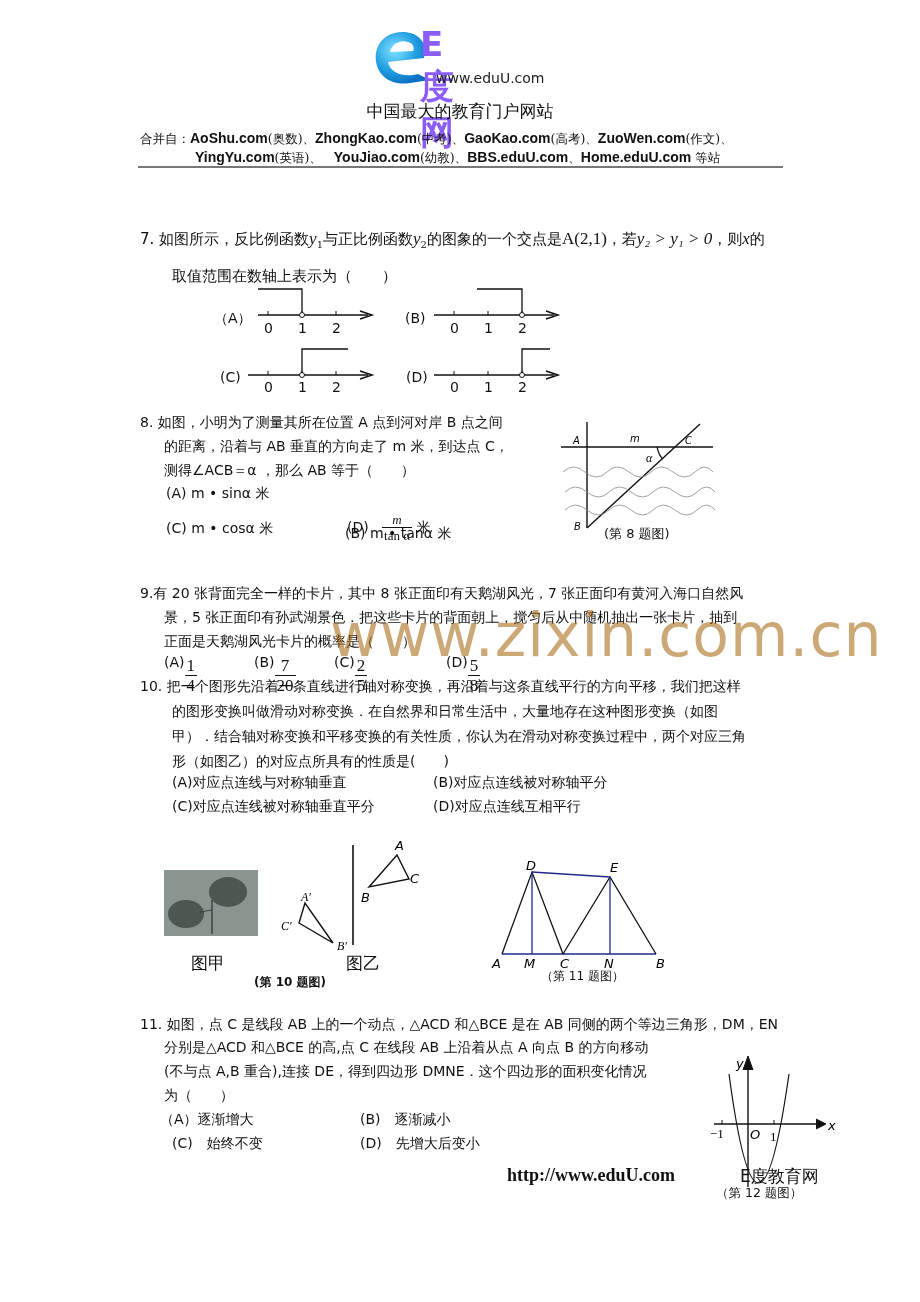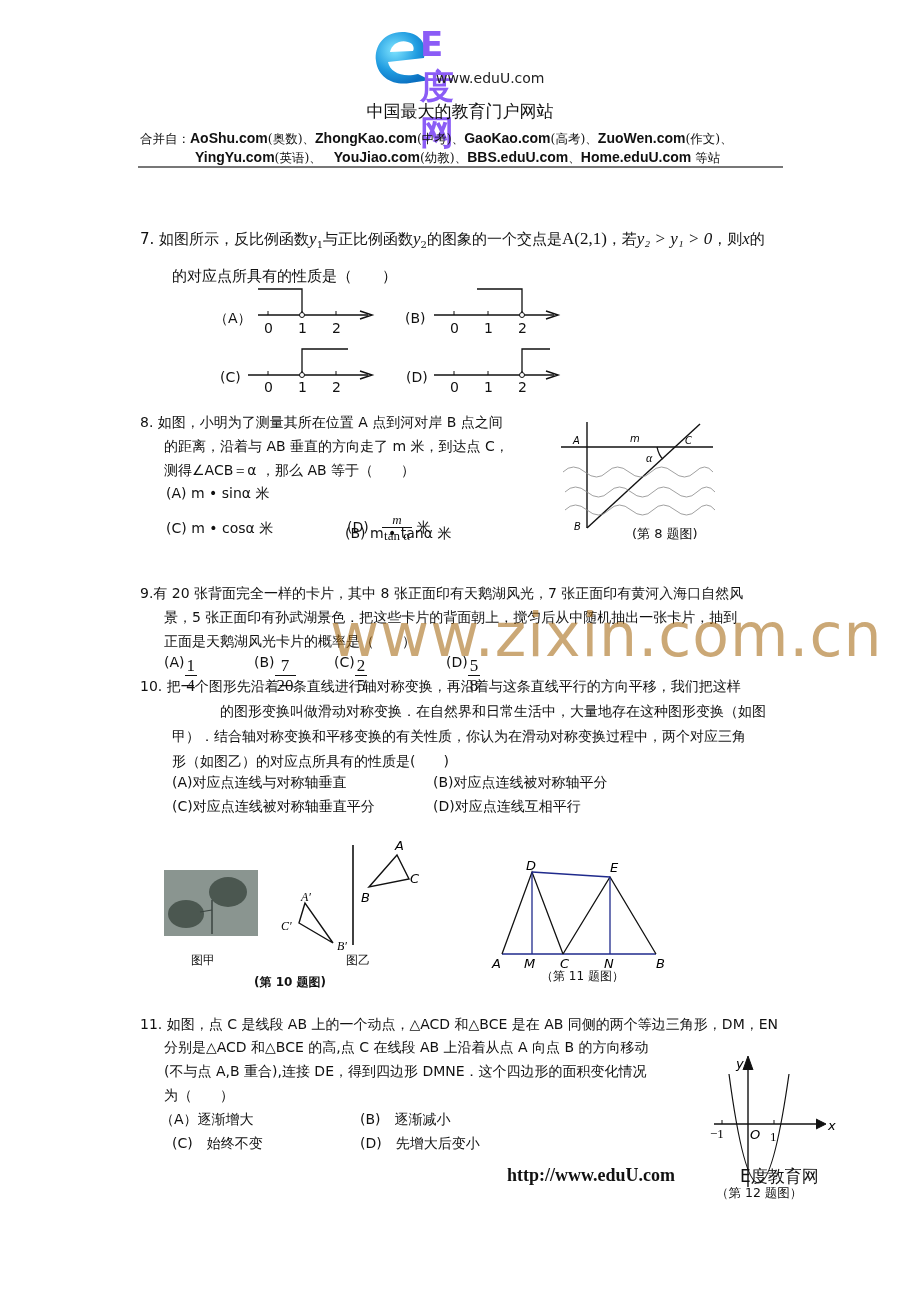--- a/index.html
+++ b/index.html
@@ -15,21 +15,21 @@
   .merge .site { font-family:Liberation Sans, sans-serif; font-weight:bold; font-size:14px; }
   .hr { left:138px; top:166px; width:645px; height:2px; background:#777; }
 
   .line { font-size:15px; white-space:nowrap; line-height:20px; }
   .sline { font-family:"DejaVu Sans", sans-serif; font-size:14px; white-space:nowrap; line-height:20px; }
   .var { font-family:"Liberation Serif", serif; font-style:italic; font-size:17px; }
   .frac { display:inline-block; vertical-align:middle; text-align:center; font-family:"Liberation Serif", serif; font-size:17px; line-height:19px; }
   .frac .num { display:block; border-bottom:1px solid #111; padding:0 2px; }
   .frac .den { display:block; padding:0 2px; }
   .opt { font-family:"DejaVu Sans", sans-serif; font-size:14px; white-space:nowrap; }
-  .caption { font-family:"DejaVu Sans", sans-serif; font-size:12px; white-space:nowrap; }
+  .caption { font-family:"DejaVu Sans", sans-serif; font-size:17px; white-space:nowrap; }
   .watermark { left:330px; top:600px; font-family:"DejaVu Sans", sans-serif; font-size:60px; color:#a16207; opacity:0.55; letter-spacing:1px;text-align:right; }
   .footer-url { left:507px; top:1165px; font-family:"Liberation Serif", serif; font-weight:bold; font-size:18px; }
   .footer-brand { left:740px; top:1165px; font-family:"DejaVu Sans", sans-serif; font-size:17px; }
 </style>
 </head>
 <body>
 
 <div class="abs">
   <svg class="abs" style="left:372px;top:28px;" width="62" height="60">
     <defs>
@@ -52,21 +52,21 @@
   <div class="abs merge" style="left:195px;top:148px;">
     <span class="site">YingYu.com</span><span>(英语)、</span>&nbsp;&nbsp;&nbsp;<span class="site">YouJiao.com</span><span>(幼教)、</span><span class="site">BBS.eduU.com</span><span>、</span><span class="site">Home.eduU.com</span><span> 等站</span>
   </div>
   <div class="abs hr"></div>
 </div>
 
 <div class="abs line" style="left:140px;top:229px;">
   <span class="sans">7.</span>
   <span>如图所示，反比例函数</span><span class="var">y</span><sub style="font-size:10px;">1</sub><span>与正比例函数</span><span class="var">y</span><sub style="font-size:10px;">2</sub><span>的图象的一个交点是</span><span class="var" style="font-style:normal;">A(2,1)</span><span>，若</span><span class="var">y₂ &gt; y₁ &gt; 0</span><span>，则</span><span class="var">x</span><span>的</span>
 </div>
-<div class="abs line" style="left:172px;top:266px;">的对应点所具有的性质是（　　）</div>
+<div class="abs line" style="left:172px;top:266px;">取值范围在数轴上表示为（　　）</div>
 
 <div class="abs opt" style="left:214px;top:310px;">（A）</div>
 <svg class="abs" style="left:248px;top:286px;" width="130" height="40">
   <line x1="10" y1="29" x2="120" y2="29" stroke="#111" stroke-width="1.5"></line>
   <path d="M112 25 L124 29 L112 33" fill="none" stroke="#111" stroke-width="1.5"></path>
   <line x1="20" y1="25" x2="20" y2="29" stroke="#111"></line>
     <line x1="54" y1="25" x2="54" y2="29" stroke="#111"></line>
     <line x1="88" y1="25" x2="88" y2="29" stroke="#111"></line>
   <polyline points="10,3 54,3 54,27" fill="none" stroke="#111" stroke-width="1.3"></polyline>
   <circle cx="54" cy="29" r="2.5" fill="#fff" stroke="#111"></circle>
@@ -138,21 +138,21 @@
   <path d="M102 37 Q104 46 108 49" fill="none" stroke="#111" stroke-width="1.2"></path>
   <path d="M8 62 q10 -10 22 0 t22 0 t22 0 t22 0 t22 0 t22 0 t18 0" fill="none" stroke="#888" stroke-width="0.8"></path>
   <path d="M10 82 q10 -10 22 0 t22 0 t22 0 t22 0 t22 0 t22 0 t18 0" fill="none" stroke="#888" stroke-width="0.8"></path>
   <path d="M10 100 q10 -10 22 0 t22 0 t22 0 t22 0 t22 0 t22 0 t18 0" fill="none" stroke="#888" stroke-width="0.8"></path>
   <text x="18" y="34" font-size="10" font-style="italic" font-family="DejaVu Sans, sans-serif">A</text>
   <text x="75" y="32" font-size="10" font-style="italic" font-family="DejaVu Sans, sans-serif">m</text>
   <text x="130" y="34" font-size="10" font-style="italic" font-family="DejaVu Sans, sans-serif">C</text>
   <text x="91" y="52" font-size="12" font-style="italic" font-family="Liberation Serif, serif">α</text>
   <text x="19" y="120" font-size="10" font-style="italic" font-family="DejaVu Sans, sans-serif">B</text>
 </svg>
-<div class="abs caption" style="left:632px;top:525px;font-size:13px;">(第 8 题图)</div>
+<div class="abs caption" style="left:604px;top:525px;font-size:13px;">(第 8 题图)</div>
 
 <div class="abs sline" style="left:140px;top:583px;">
   <span>9.</span><span>有 20 张背面完全一样的卡片，其中 8 张正面印有天鹅湖风光，7 张正面印有黄河入海口自然风</span>
 </div>
 <div class="abs sline" style="left:164px;top:607px;">景，5 张正面印有孙武湖景色．把这些卡片的背面朝上，搅匀后从中随机抽出一张卡片，抽到</div>
 <div class="abs sline" style="left:164px;top:631px;">正面是天鹅湖风光卡片的概率是（　　）</div>
 
 <div class="abs opt" style="left:164px;top:630px;">
   <span>(A)</span><span class="frac" style="margin-top:26px;"><span class="num">1</span><span class="den">4</span></span>
 </div>
@@ -164,21 +164,21 @@
 </div>
 <div class="abs opt" style="left:446px;top:630px;">
   <span>(D)</span><span class="frac" style="margin-top:26px;"><span class="num">5</span><span class="den">8</span></span>
 </div>
 
 <div class="abs watermark">www.zixin.com.cn</div>
 
 <div class="abs sline" style="left:140px;top:676px;">
   <span>10.</span>&nbsp;<span>把一个图形先沿着一条直线进行轴对称变换，再沿着与这条直线平行的方向平移，我们把这样</span>
 </div>
-<div class="abs sline" style="left:172px;top:701px;margin-left:48px;">的图形变换叫做滑动对称变换．在自然界和日常生活中，大量地存在这种图形变换（如图</div>
+<div class="abs sline" style="left:172px;top:701px;">的图形变换叫做滑动对称变换．在自然界和日常生活中，大量地存在这种图形变换（如图</div>
 <div class="abs sline" style="left:172px;top:726px;">甲）．结合轴对称变换和平移变换的有关性质，你认为在滑动对称变换过程中，两个对应三角</div>
 <div class="abs sline" style="left:172px;top:751px;">形（如图乙）的对应点所具有的性质是(　　)</div>
 <div class="abs opt" style="left:172px;top:774px;">(A)对应点连线与对称轴垂直</div>
 <div class="abs opt" style="left:433px;top:774px;">(B)对应点连线被对称轴平分</div>
 <div class="abs opt" style="left:172px;top:798px;">(C)对应点连线被对称轴垂直平分</div>
 <div class="abs opt" style="left:433px;top:798px;">(D)对应点连线互相平行</div>
 
 <svg class="abs" style="left:164px;top:870px;" width="94" height="66">
   <rect width="94" height="66" fill="#8a9590"></rect>
   <ellipse cx="22" cy="44" rx="18" ry="14" fill="#4b5750"></ellipse>

